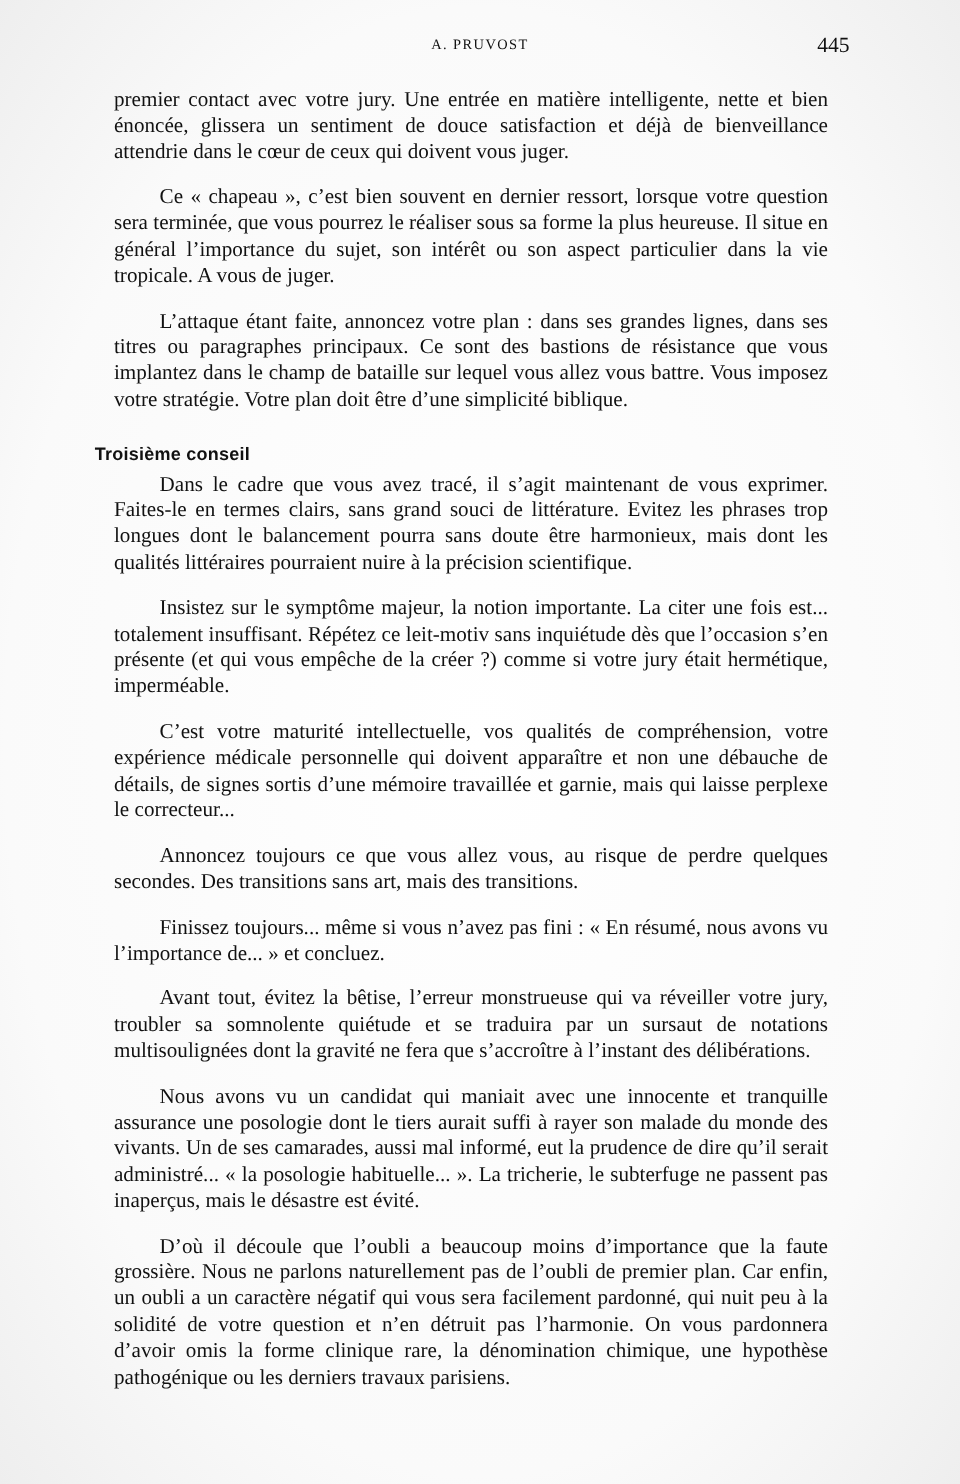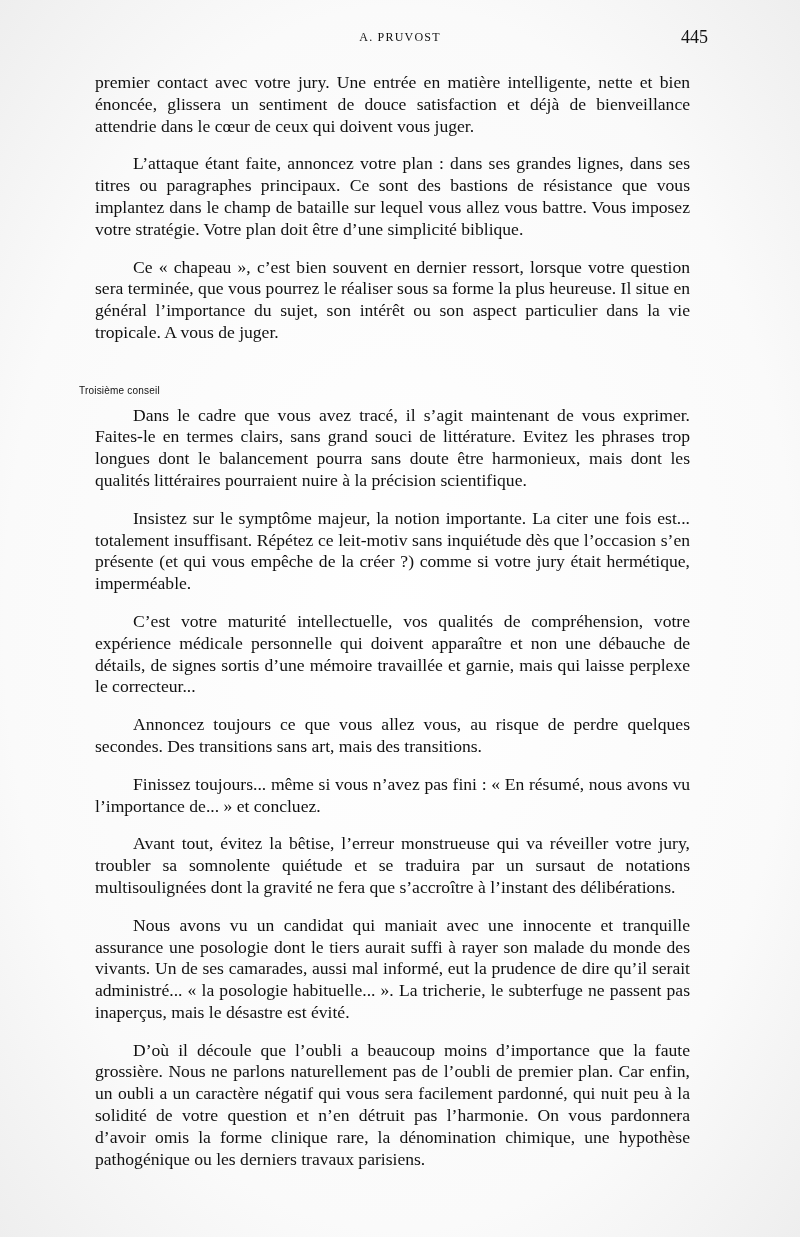--- a/index.html
+++ b/index.html
@@ -27,37 +27,37 @@
   .body-text {
     position: absolute; left: 79px; top: 56px; width: 627px;
     font-size: 17.6px; line-height: 21.8px; text-align: justify;
     hyphens: manual;
   }
   .body-text p { margin: 16px; text-indent: 0; }
   .body-text p.ind { text-indent: 38px; margin-top: 6px; }
   .body-text p.first { text-indent: 0; }
   .section-heading {
     font-family: "Liberation Sans", "DejaVu Sans", sans-serif;
-    font-weight: normal; font-size: 10px; margin: 36px 0 3px 0; letter-spacing: 0.2px;
+    font-weight: bold; font-size: 15px; margin: 24px 0 3px 0; letter-spacing: 0.2px;
   }
   .section-heading + p.ind { margin-top: 0; }
 </style>
 </head>
 <body>
 
 <div class="page">
   <div class="running-head">
     <span class="running-title">A. PRUVOST</span>
     <span class="page-number">445</span>
   </div>
 
   <div class="body-text">
     <p class="first">premier contact avec votre jury. Une entrée en matière intelligente, nette et bien énoncée, glissera un sentiment de douce satisfaction et déjà de bienveillance attendrie dans le cœur de ceux qui doivent vous juger.</p>
+    <p class="ind">Ce « chapeau », c’est bien souvent en dernier ressort, lorsque votre question sera terminée, que vous pourrez le réaliser sous sa forme la plus heureuse. Il situe en général l’importance du sujet, son intérêt ou son aspect particulier dans la vie tropicale. A vous de juger.</p>
     <p class="ind">L’attaque étant faite, annoncez votre plan : dans ses grandes lignes, dans ses titres ou paragraphes principaux. Ce sont des bastions de résistance que vous implantez dans le champ de bataille sur lequel vous allez vous battre. Vous imposez votre stratégie. Votre plan doit être d’une simplicité biblique.</p>
-    <p class="ind">Ce « chapeau », c’est bien souvent en dernier ressort, lorsque votre question sera terminée, que vous pourrez le réaliser sous sa forme la plus heureuse. Il situe en général l’importance du sujet, son intérêt ou son aspect particulier dans la vie tropicale. A vous de juger.</p>
 
     <div class="section-heading">Troisième conseil</div>
 
     <p class="ind">Dans le cadre que vous avez tracé, il s’agit maintenant de vous exprimer. Faites-le en termes clairs, sans grand souci de littérature. Evitez les phrases trop longues dont le balancement pourra sans doute être harmonieux, mais dont les qualités littéraires pourraient nuire à la précision scientifique.</p>
     <p class="ind">Insistez sur le symptôme majeur, la notion importante. La citer une fois est... totalement insuffisant. Répétez ce leit-motiv sans inquiétude dès que l’occasion s’en présente (et qui vous empêche de la créer ?) comme si votre jury était hermétique, imperméable.</p>
     <p class="ind">C’est votre maturité intellectuelle, vos qualités de compréhension, votre expérience médicale personnelle qui doivent apparaître et non une débauche de détails, de signes sortis d’une mémoire travaillée et garnie, mais qui laisse perplexe le correcteur...</p>
     <p class="ind">Annoncez toujours ce que vous allez vous, au risque de perdre quelques secondes. Des transitions sans art, mais des transitions.</p>
     <p class="ind">Finissez toujours... même si vous n’avez pas fini : « En résumé, nous avons vu l’importance de... » et concluez.</p>
     <p class="ind">Avant tout, évitez la bêtise, l’erreur monstrueuse qui va réveiller votre jury, troubler sa somnolente quiétude et se traduira par un sursaut de notations multisoulignées dont la gravité ne fera que s’accroître à l’instant des délibérations.</p>
     <p class="ind">Nous avons vu un candidat qui maniait avec une innocente et tranquille assurance une posologie dont le tiers aurait suffi à rayer son malade du monde des vivants. Un de ses camarades, aussi mal informé, eut la prudence de dire qu’il serait administré... « la posologie habituelle... ». La tricherie, le subterfuge ne passent pas inaperçus, mais le désastre est évité.</p>

